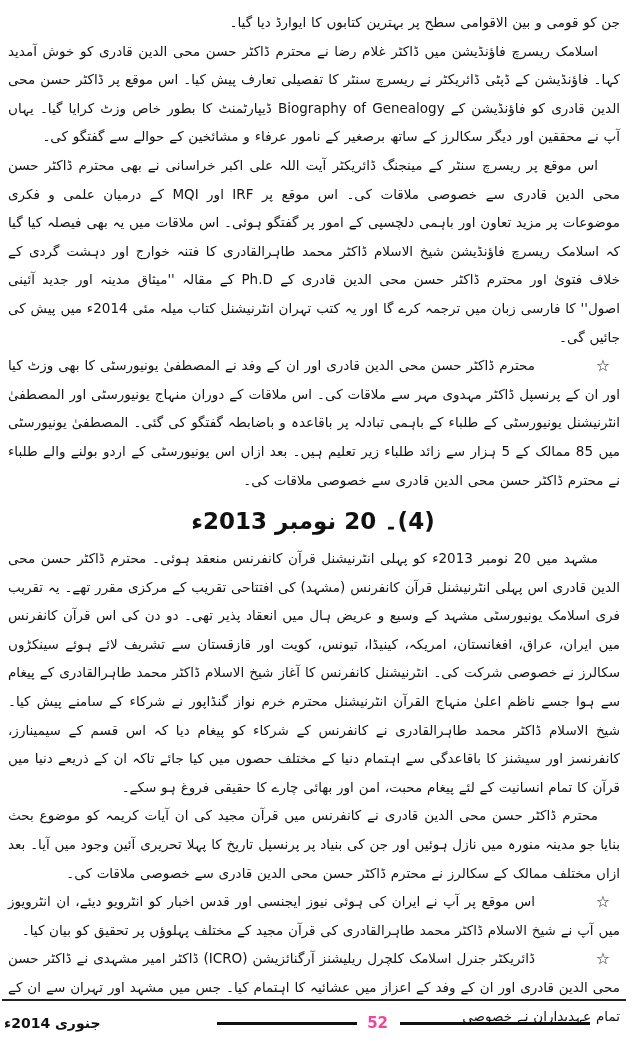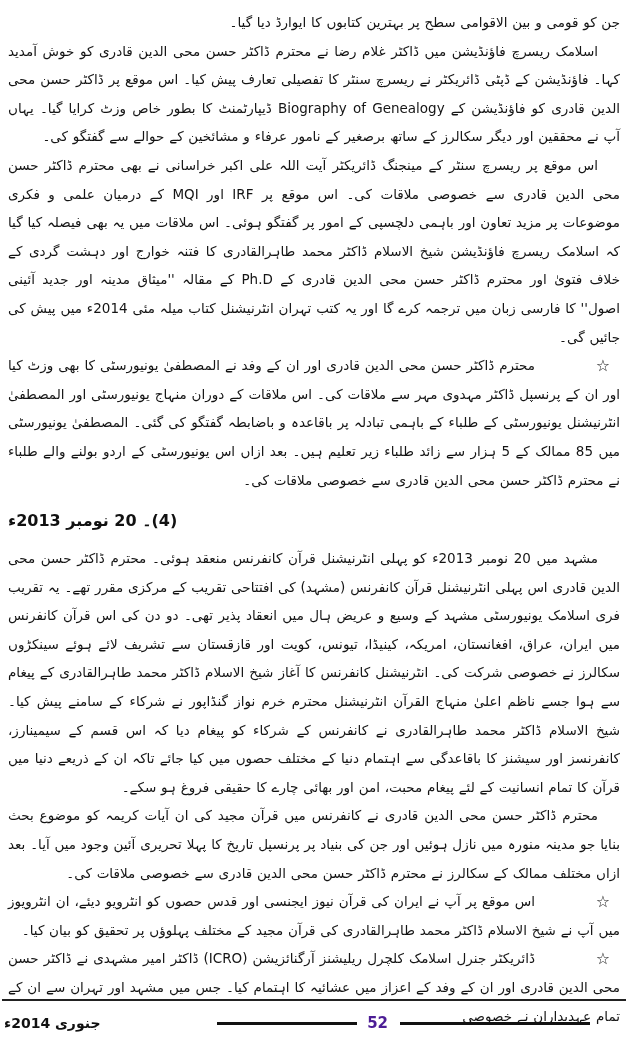--- a/index.html
+++ b/index.html
@@ -39,22 +39,22 @@
     position: absolute;
     right: 10px;
     top: 3px;
     font-size: 16px;
     line-height: 24px;
     color: #1a1a1a;
   }
   .star-block p.body-text { text-indent: 85px; }
   h2.heading {
     margin: 9px 2px 5px 0;
-    text-align: left;
-    font-size: 16px;
+    text-align: center;
+    font-size: 23px;
     font-weight: bold;
     line-height: 36px;
     color: #111111;
   }
   footer.page-footer {
     position: absolute;
     left: 0;
     bottom: 0;
     width: 628px;
   }
@@ -78,21 +78,21 @@
   .seg {
     height: 3px;
     background: #111111;
     flex: 0 0 auto;
   }
   .seg-right { width: 190px; margin: 0 12px; }
   .seg-left  { width: 140px; margin: 0 10px; }
   .page-num {
     font-weight: bold;
     font-size: 15px;
-    color: #4c1d95;
+    color: #ec4899;
   }
   .issue-date {
     font-weight: bold;
     font-size: 14px;
     white-space: nowrap;
     margin-right: auto;
     color: #111111;
   }
 </style>
 </head>
@@ -114,21 +114,21 @@
     </div>
 
     <h2 class="heading">(4)۔ 20 نومبر 2013ء</h2>
 
     <p class="body-text indent">مشہد میں 20 نومبر 2013ء کو پہلی انٹرنیشنل قرآن کانفرنس منعقد ہوئی۔ محترم ڈاکٹر حسن محی الدین قادری اس پہلی انٹرنیشنل قرآن کانفرنس (مشہد) کی افتتاحی تقریب کے مرکزی مقرر تھے۔ یہ تقریب فری اسلامک یونیورسٹی مشہد کے وسیع و عریض ہال میں انعقاد پذیر تھی۔ دو دن کی اس قرآن کانفرنس میں ایران، عراق، افغانستان، امریکہ، کینیڈا، تیونس، کویت اور قازقستان سے تشریف لائے ہوئے سینکڑوں سکالرز نے خصوصی شرکت کی۔ انٹرنیشنل کانفرنس کا آغاز شیخ الاسلام ڈاکٹر محمد طاہرالقادری کے پیغام سے ہوا جسے ناظم اعلیٰ منہاج القرآن انٹرنیشنل محترم خرم نواز گنڈاپور نے شرکاء کے سامنے پیش کیا۔ شیخ الاسلام ڈاکٹر محمد طاہرالقادری نے کانفرنس کے شرکاء کو پیغام دیا کہ اس قسم کے سیمینارز، کانفرنسز اور سیشنز کا باقاعدگی سے اہتمام دنیا کے مختلف حصوں میں کیا جائے تاکہ ان کے ذریعے دنیا میں قرآن کا تمام انسانیت کے لئے پیغام محبت، امن اور بھائی چارے کا حقیقی فروغ ہو سکے۔</p>
 
     <p class="body-text indent">محترم ڈاکٹر حسن محی الدین قادری نے کانفرنس میں قرآن مجید کی ان آیات کریمہ کو موضوع بحث بنایا جو مدینہ منورہ میں نازل ہوئیں اور جن کی بنیاد پر پرنسپل تاریخ کا پہلا تحریری آئین وجود میں آیا۔ بعد ازاں مختلف ممالک کے سکالرز نے محترم ڈاکٹر حسن محی الدین قادری سے خصوصی ملاقات کی۔</p>
 
     <div class="star-block">
       <span class="star">☆</span>
-      <p class="body-text">اس موقع پر آپ نے ایران کی قرآن نیوز ایجنسی اور قدس حصوں کو انٹرویو دیئے، ان انٹرویوز میں آپ نے شیخ الاسلام ڈاکٹر محمد طاہرالقادری کی قرآن مجید کے مختلف پہلوؤں پر تحقیق کو بیان کیا۔</p>
+      <p class="body-text">اس موقع پر آپ نے ایران کی ہوئی نیوز ایجنسی اور قدس اخبار کو انٹرویو دیئے، ان انٹرویوز میں آپ نے شیخ الاسلام ڈاکٹر محمد طاہرالقادری کی قرآن مجید کے مختلف پہلوؤں پر تحقیق کو بیان کیا۔</p>
     </div>
 
     <div class="star-block">
       <span class="star">☆</span>
       <p class="body-text">ڈائریکٹر جنرل اسلامک کلچرل ریلیشنز آرگنائزیشن (ICRO) ڈاکٹر امیر مشہدی نے ڈاکٹر حسن محی الدین قادری اور ان کے وفد کے اعزاز میں عشائیہ کا اہتمام کیا۔ جس میں مشہد اور تہران سے ان کے تمام عہدیداران نے خصوصی</p>
     </div>
 
   </section>
 
   <footer class="page-footer">

